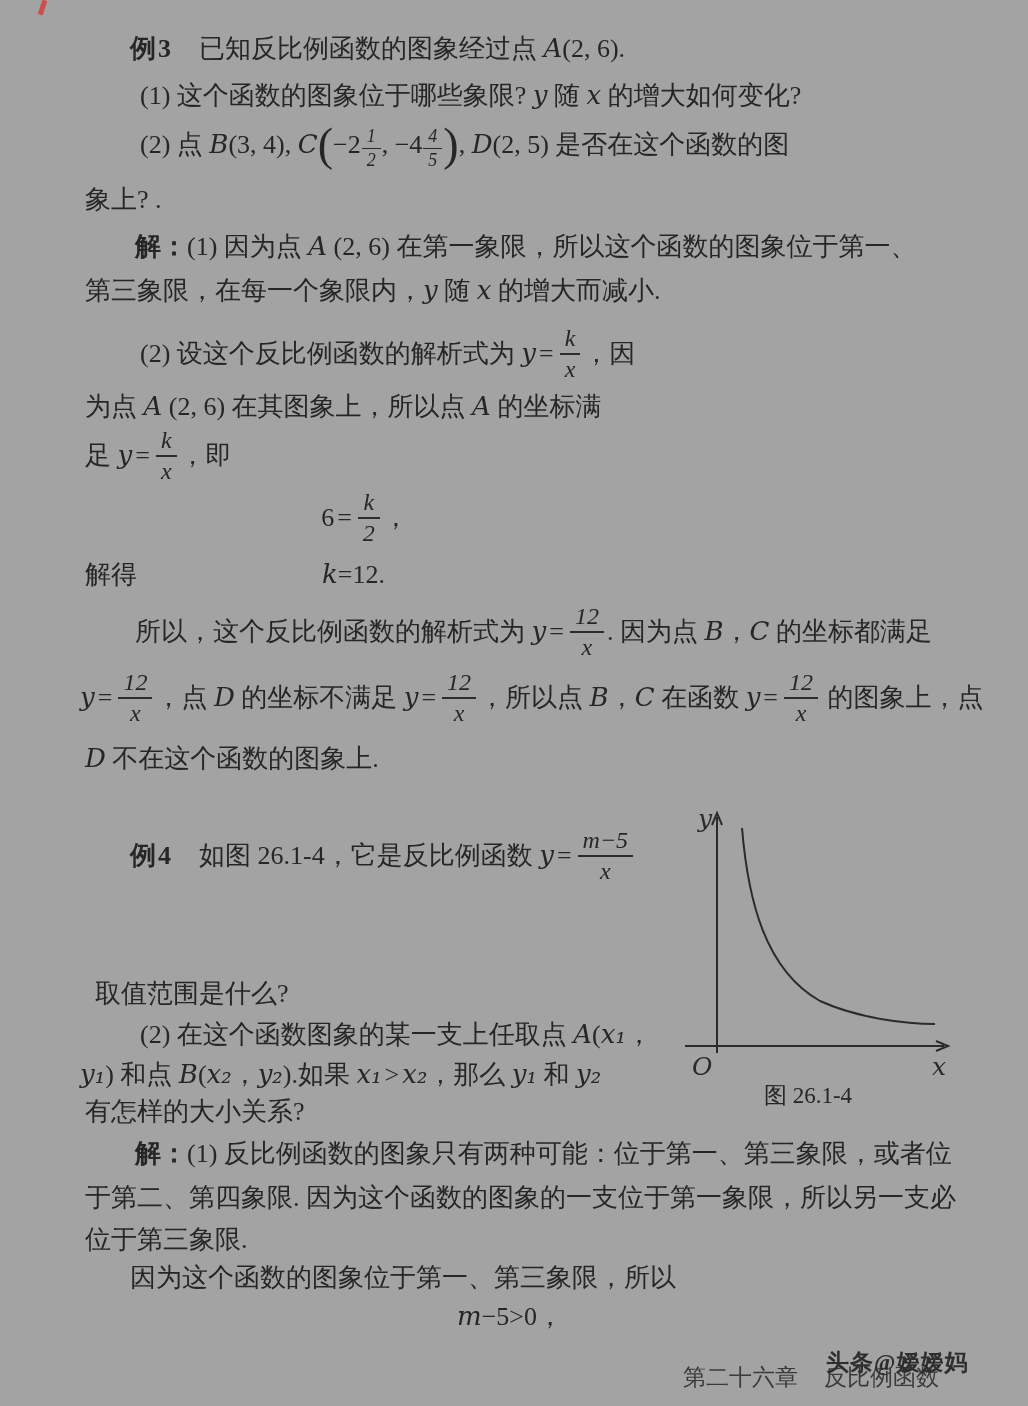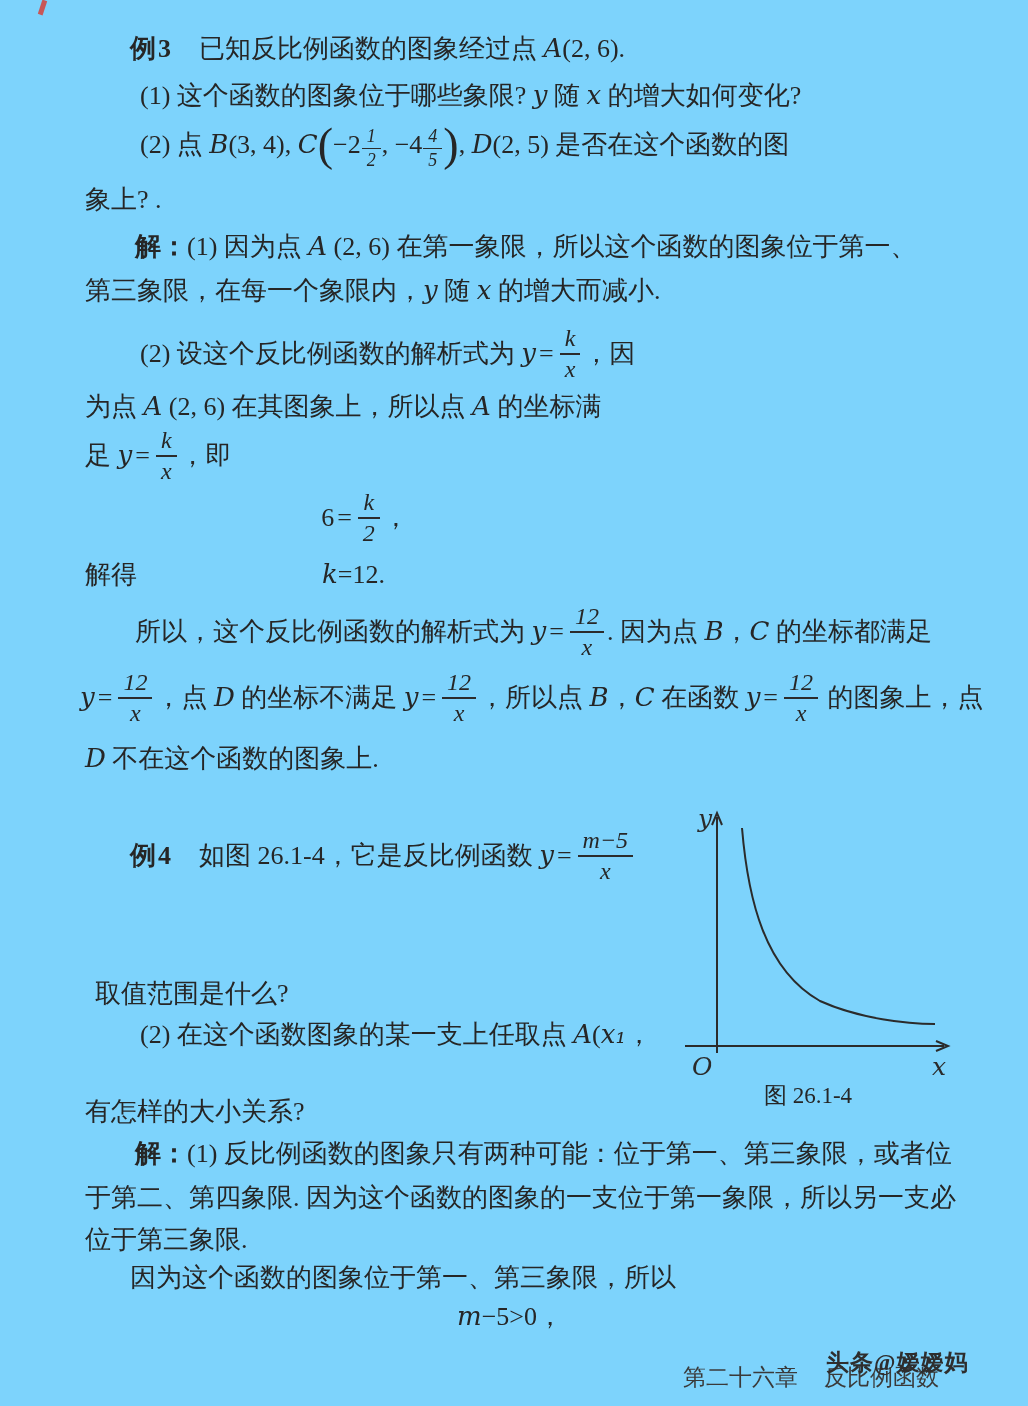--- a/index.html
+++ b/index.html
@@ -1,18 +1,18 @@
 <!DOCTYPE html>
 <html><head>
 <meta charset="utf-8">
 <style>
   html,body{margin:0;padding:0;background:#e8e8e8;}
   .page{
     position:relative;width:1028px;height:1406px;margin:0 auto;
-    background:#7dd3fc;color:#262626;
+    background:#a3a3a3;color:#262626;
     font-family:"Liberation Serif","DejaVu Serif",serif;
     font-size:26px;overflow:hidden;
   }
   .line{position:absolute;white-space:nowrap;line-height:36px;}
   .mi{font-style:italic;font-family:"DejaVu Serif","Liberation Serif",serif;}
   .op{font-style:normal;padding:0 3px;}
   .kw{font-weight:bold;}
   .exlabel{font-weight:bold;margin-right:26px;letter-spacing:2px;}
   .frac{display:inline-block;text-align:center;vertical-align:middle;line-height:1.05;
         font-style:italic;margin:0 3px;position:relative;top:-2px;font-size:24px;}
@@ -94,20 +94,23 @@
 
   <div class="line" style="left:130px;top:830px">
     <span class="exlabel">例4</span><span>如图 26.1-4，它是反比例函数 </span><span class="mi">y</span><span class="op">=</span><span class="frac"><span class="fn">m−5</span><span class="fd">x</span></span>
   </div>
   <div class="line" style="left:95px;top:976px">
     <span>取值范围是什么?</span>
   </div>
   <div class="line" style="left:140px;top:1016px">
     <span>(2) 在这个函数图象的某一支上任取点 </span><span class="mi">A</span><span>(</span><span class="mi">x₁</span><span>，</span>
   </div>
+  <div class="line" style="left:80px;top:1056px">
+    <span class="mi">y₁</span><span>) 和点 </span><span class="mi">B</span><span>(</span><span class="mi">x₂</span><span>，</span><span class="mi">y₂</span><span>).如果 </span><span class="mi">x₁</span><span class="op">&gt;</span><span class="mi">x₂</span><span>，那么 </span><span class="mi">y₁</span><span> 和 </span><span class="mi">y₂</span>
+  </div>
   <div class="line" style="left:85px;top:1094px">
     <span>有怎样的大小关系?</span>
   </div>
 
   <div class="graph">
     <svg width="300" height="290" viewBox="0 0 300 290">
       <line x1="57" y1="22" x2="57" y2="258" stroke="#2b2b2b" stroke-width="2"></line>
       <polyline points="52,30 57,18 62,30" fill="none" stroke="#2b2b2b" stroke-width="2"></polyline>
       <line x1="25" y1="251" x2="284" y2="251" stroke="#2b2b2b" stroke-width="2"></line>
       <polyline points="276,246 288,251 276,256" fill="none" stroke="#2b2b2b" stroke-width="2"></polyline>

